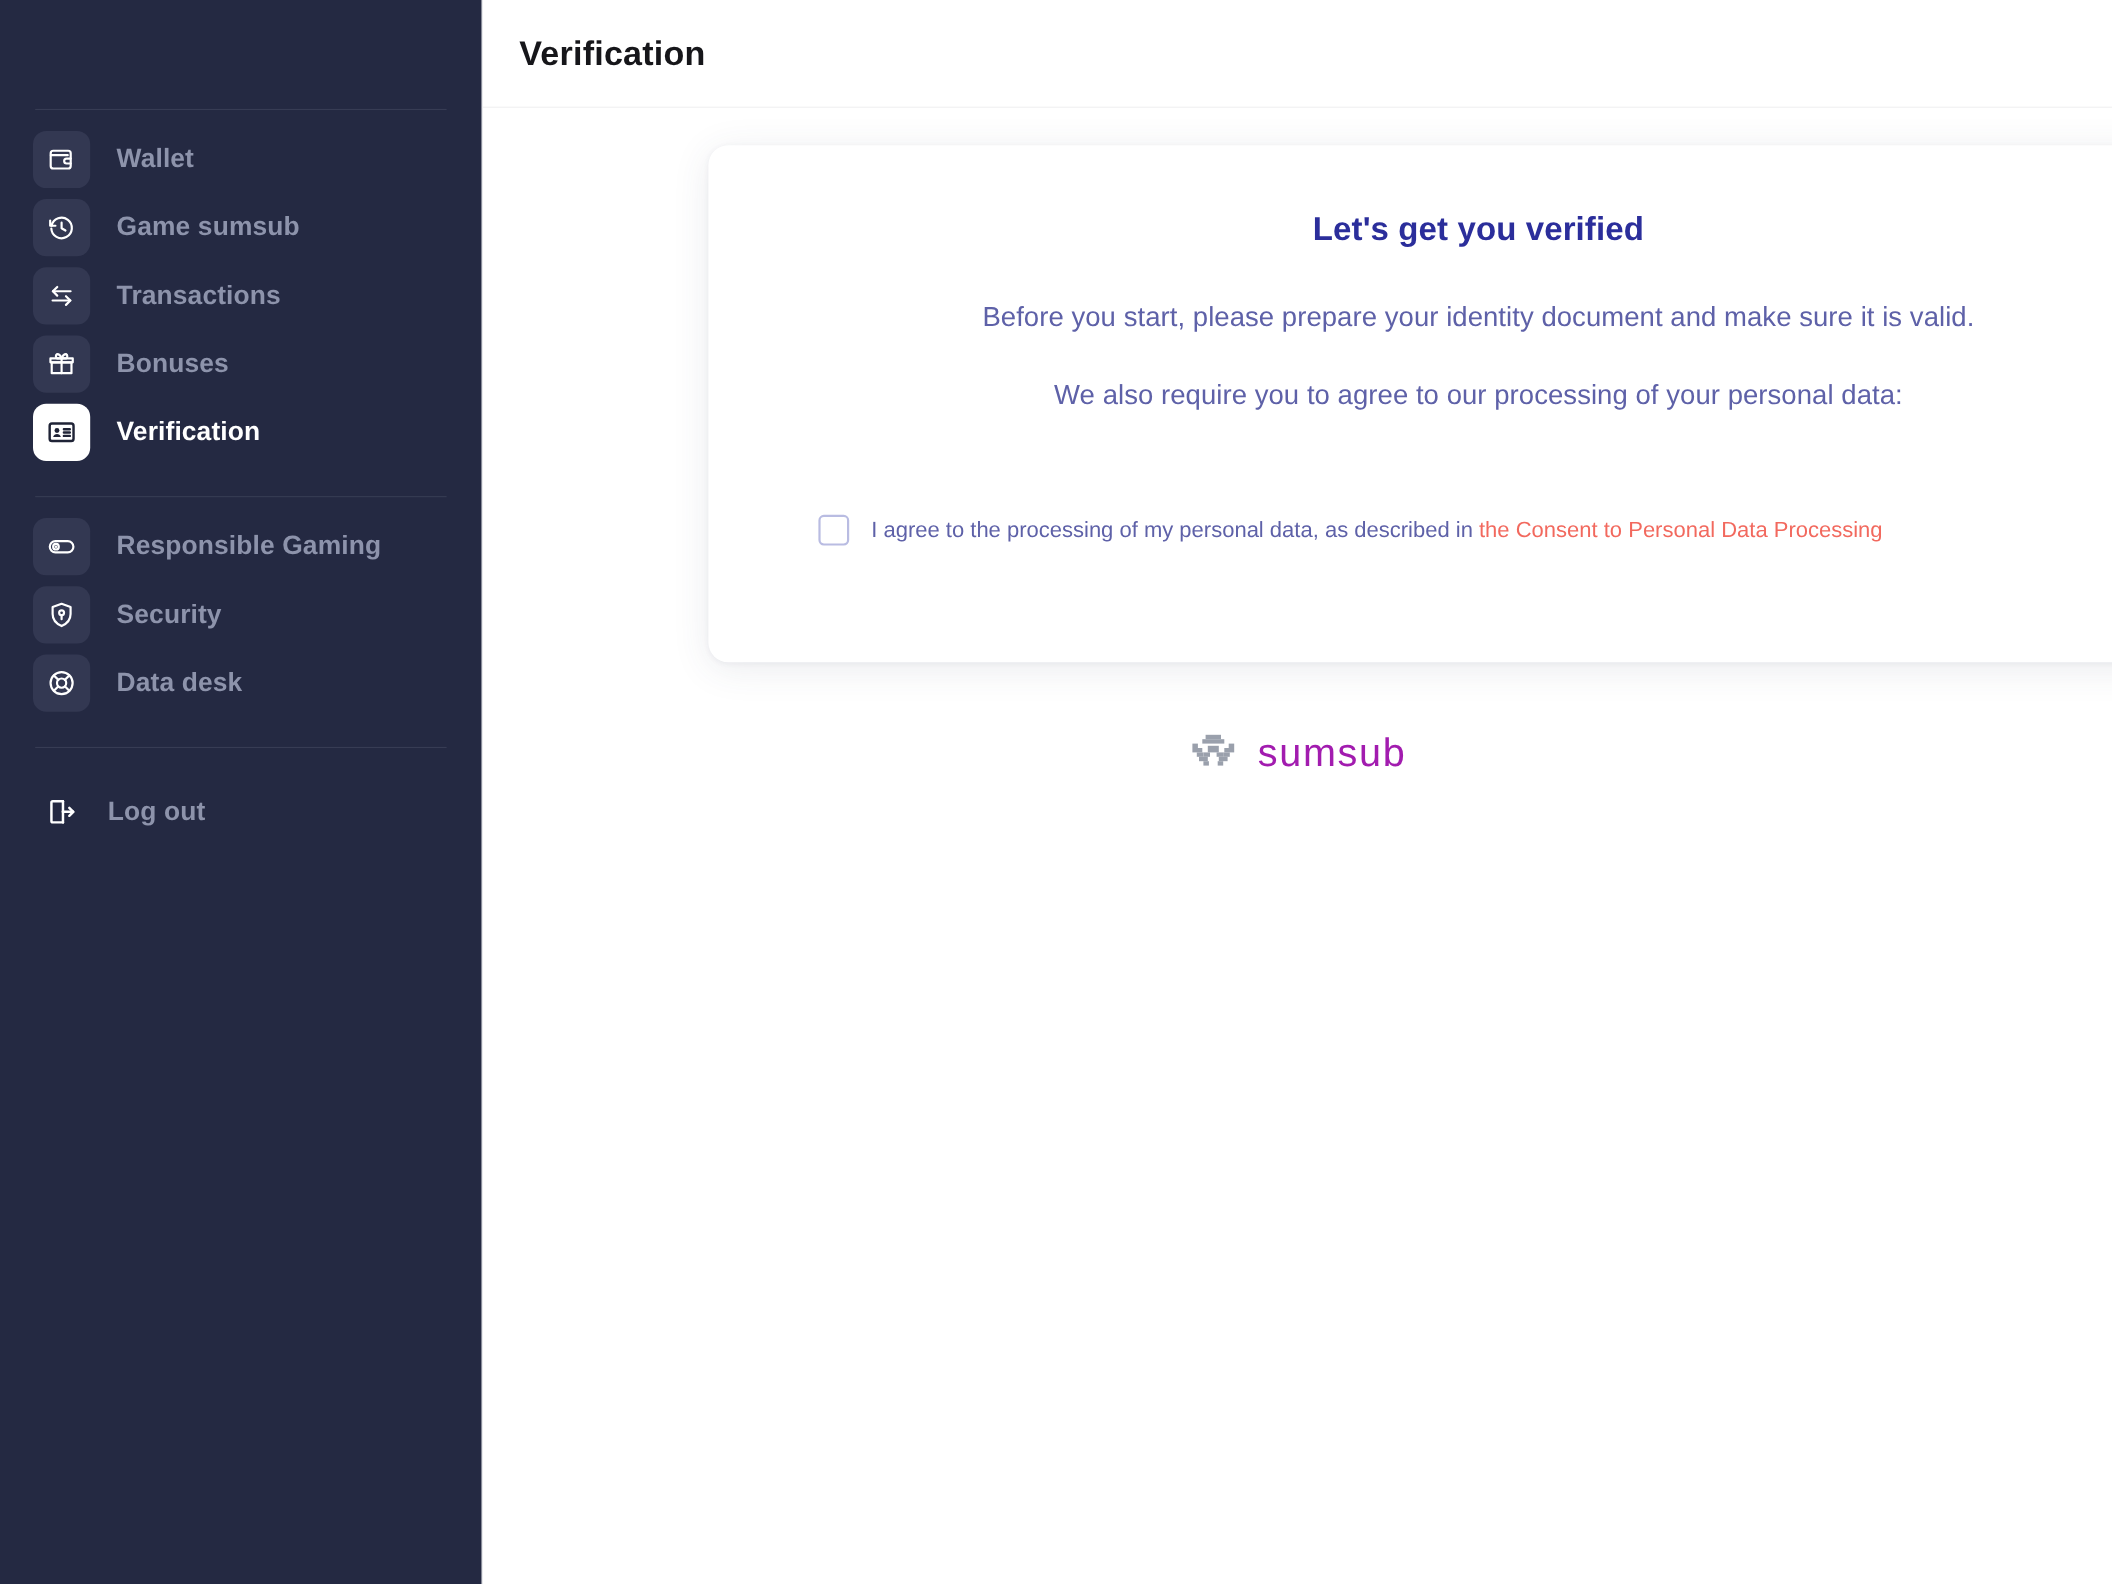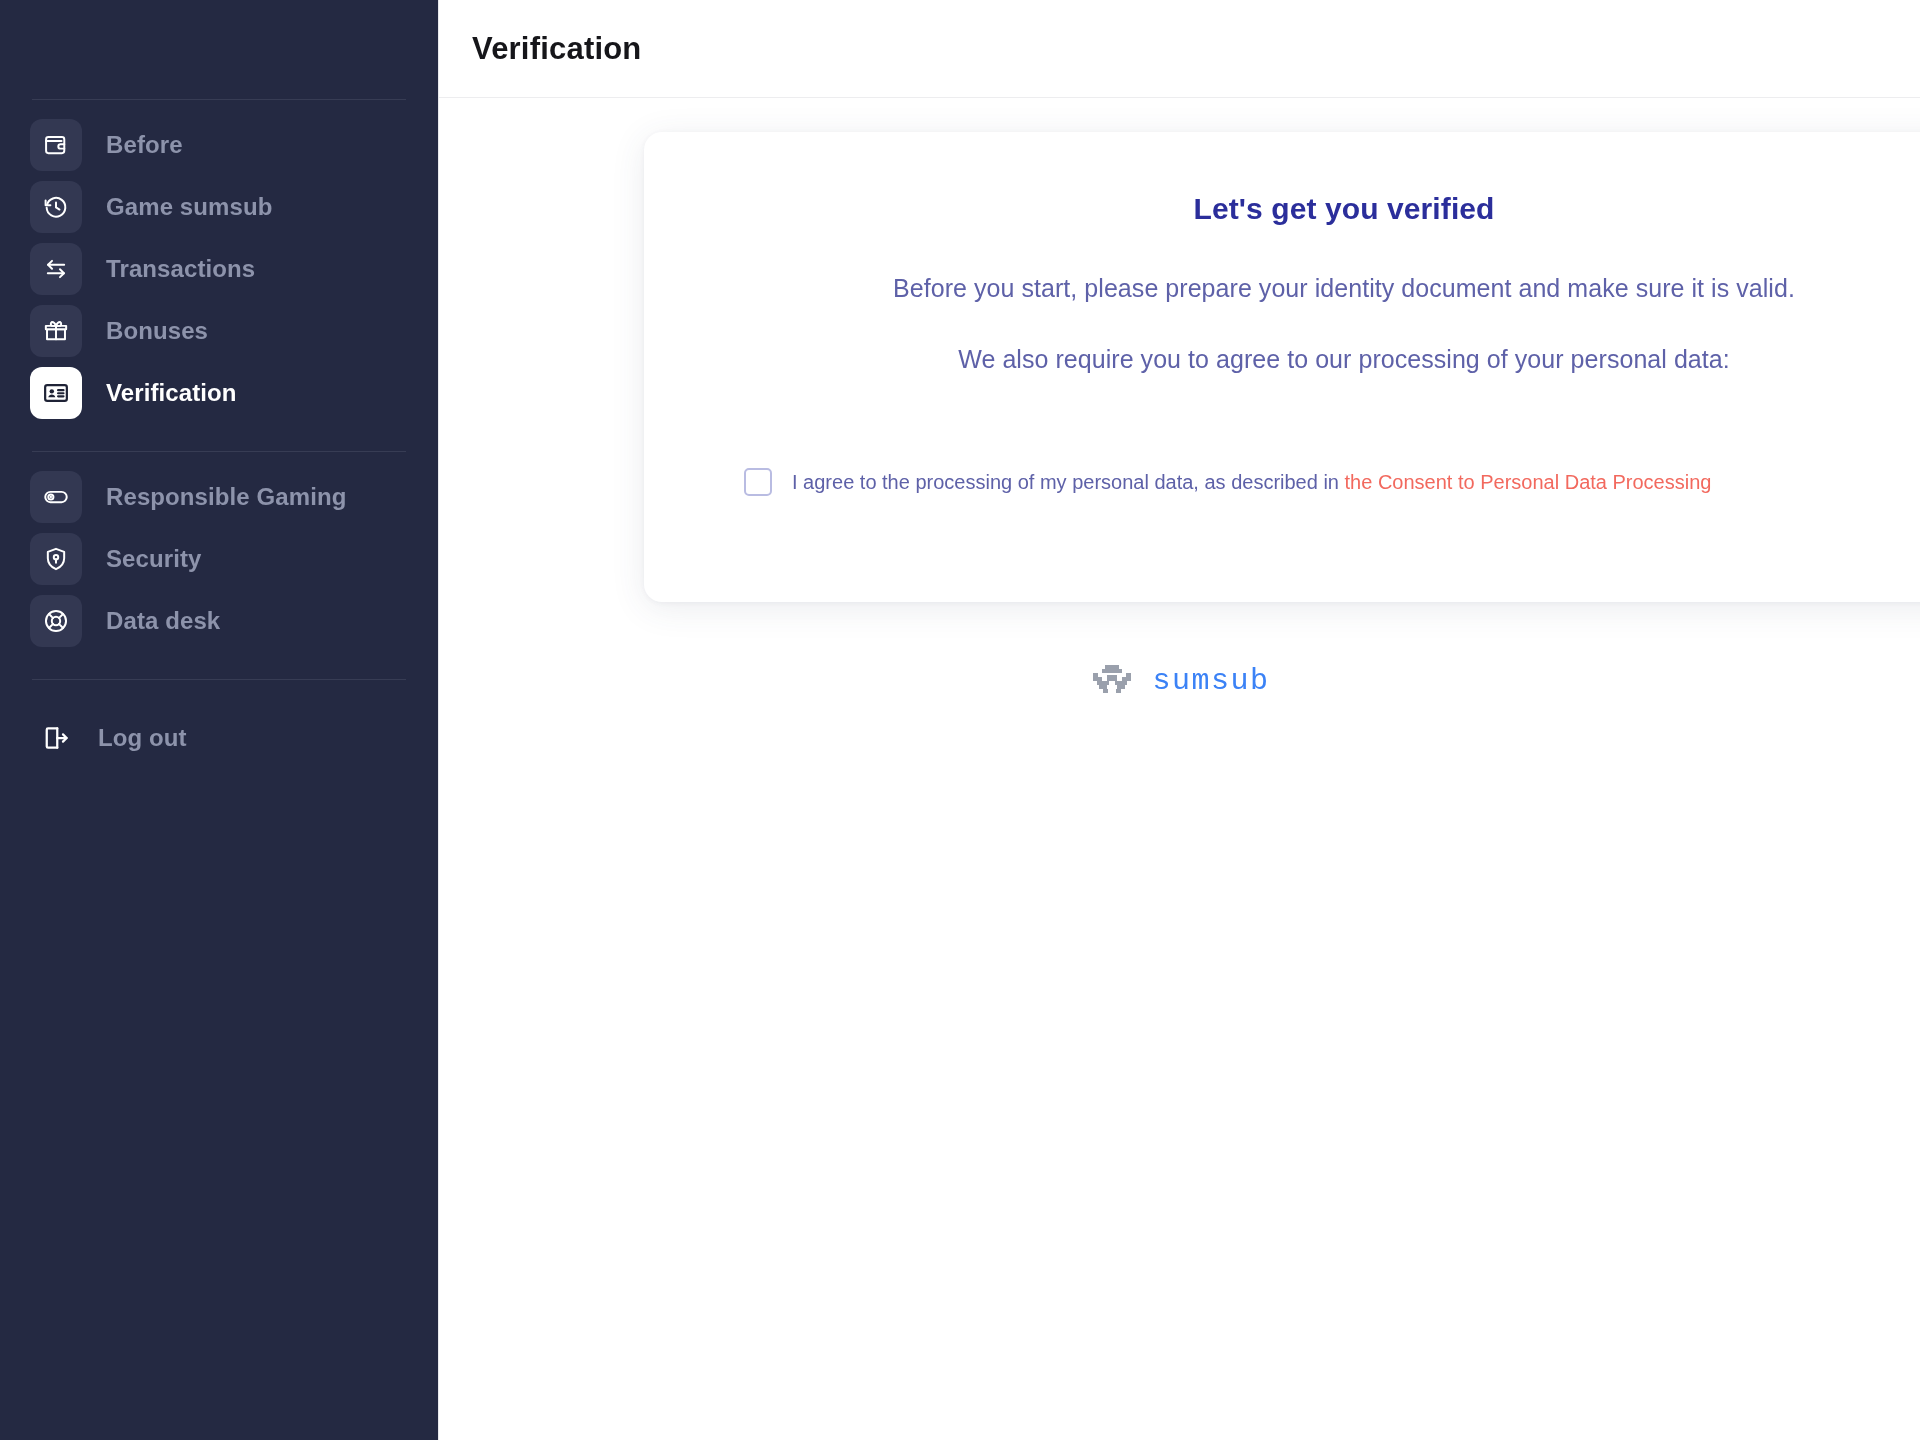--- a/index.html
+++ b/index.html
@@ -117,21 +117,21 @@
     font-weight:400; max-width:1040px;
   }
   .consent-link { color:#F2695E; cursor:pointer; }
 
   .brand {
     position:absolute; left:0; right:0; top:565px;
     display:flex; align-items:center; justify-content:center; gap:17px;
   }
   .brand-mark { width:46px; height:36px; display:block; }
   .brand-name {
-    font-size:30px; color:#3b82f6; letter-spacing:1.5px; font-weight:400;font-family:Liberation Mono, monospace;
+    font-size:36px; color:#a21caf; letter-spacing:1.5px; font-weight:400;
   }
 </style>
 </head>
 <body>
 
 <div class="app">
 
   <aside class="sidebar">
 
     <div class="sidebar-divider div-top"></div>
@@ -139,21 +139,21 @@
     <div class="nav-group">
 
       <div class="nav-item">
         <span class="tile">
           <svg width="28" height="28" viewBox="0 0 24 24">
             <path class="stroke" d="M3.5 7.2c0-1.1.9-2 2-2h11.6c1.1 0 2 .9 2 2v9.8c0 1.1-.9 2-2 2H5.5c-1.1 0-2-.9-2-2V7.2z"></path>
             <path class="stroke" d="M3.6 8.6h13.2"></path>
             <path class="stroke" d="M19.1 11.3h-3.2a1.9 1.9 0 0 0 0 3.8h3.2"></path>
           </svg>
         </span>
-        <span class="nav-label">Before</span>
+        <span class="nav-label">Wallet</span>
       </div>
 
       <div class="nav-item">
         <span class="tile">
           <svg width="28" height="28" viewBox="0 0 24 24">
             <path class="stroke" d="M4.2 10.4A8 8 0 1 1 4 12.6"></path>
             <path class="stroke" d="M3.1 6.4v4.1h4.1"></path>
             <path class="stroke" d="M12 8.1v4.3l3 1.8"></path>
           </svg>
         </span>

